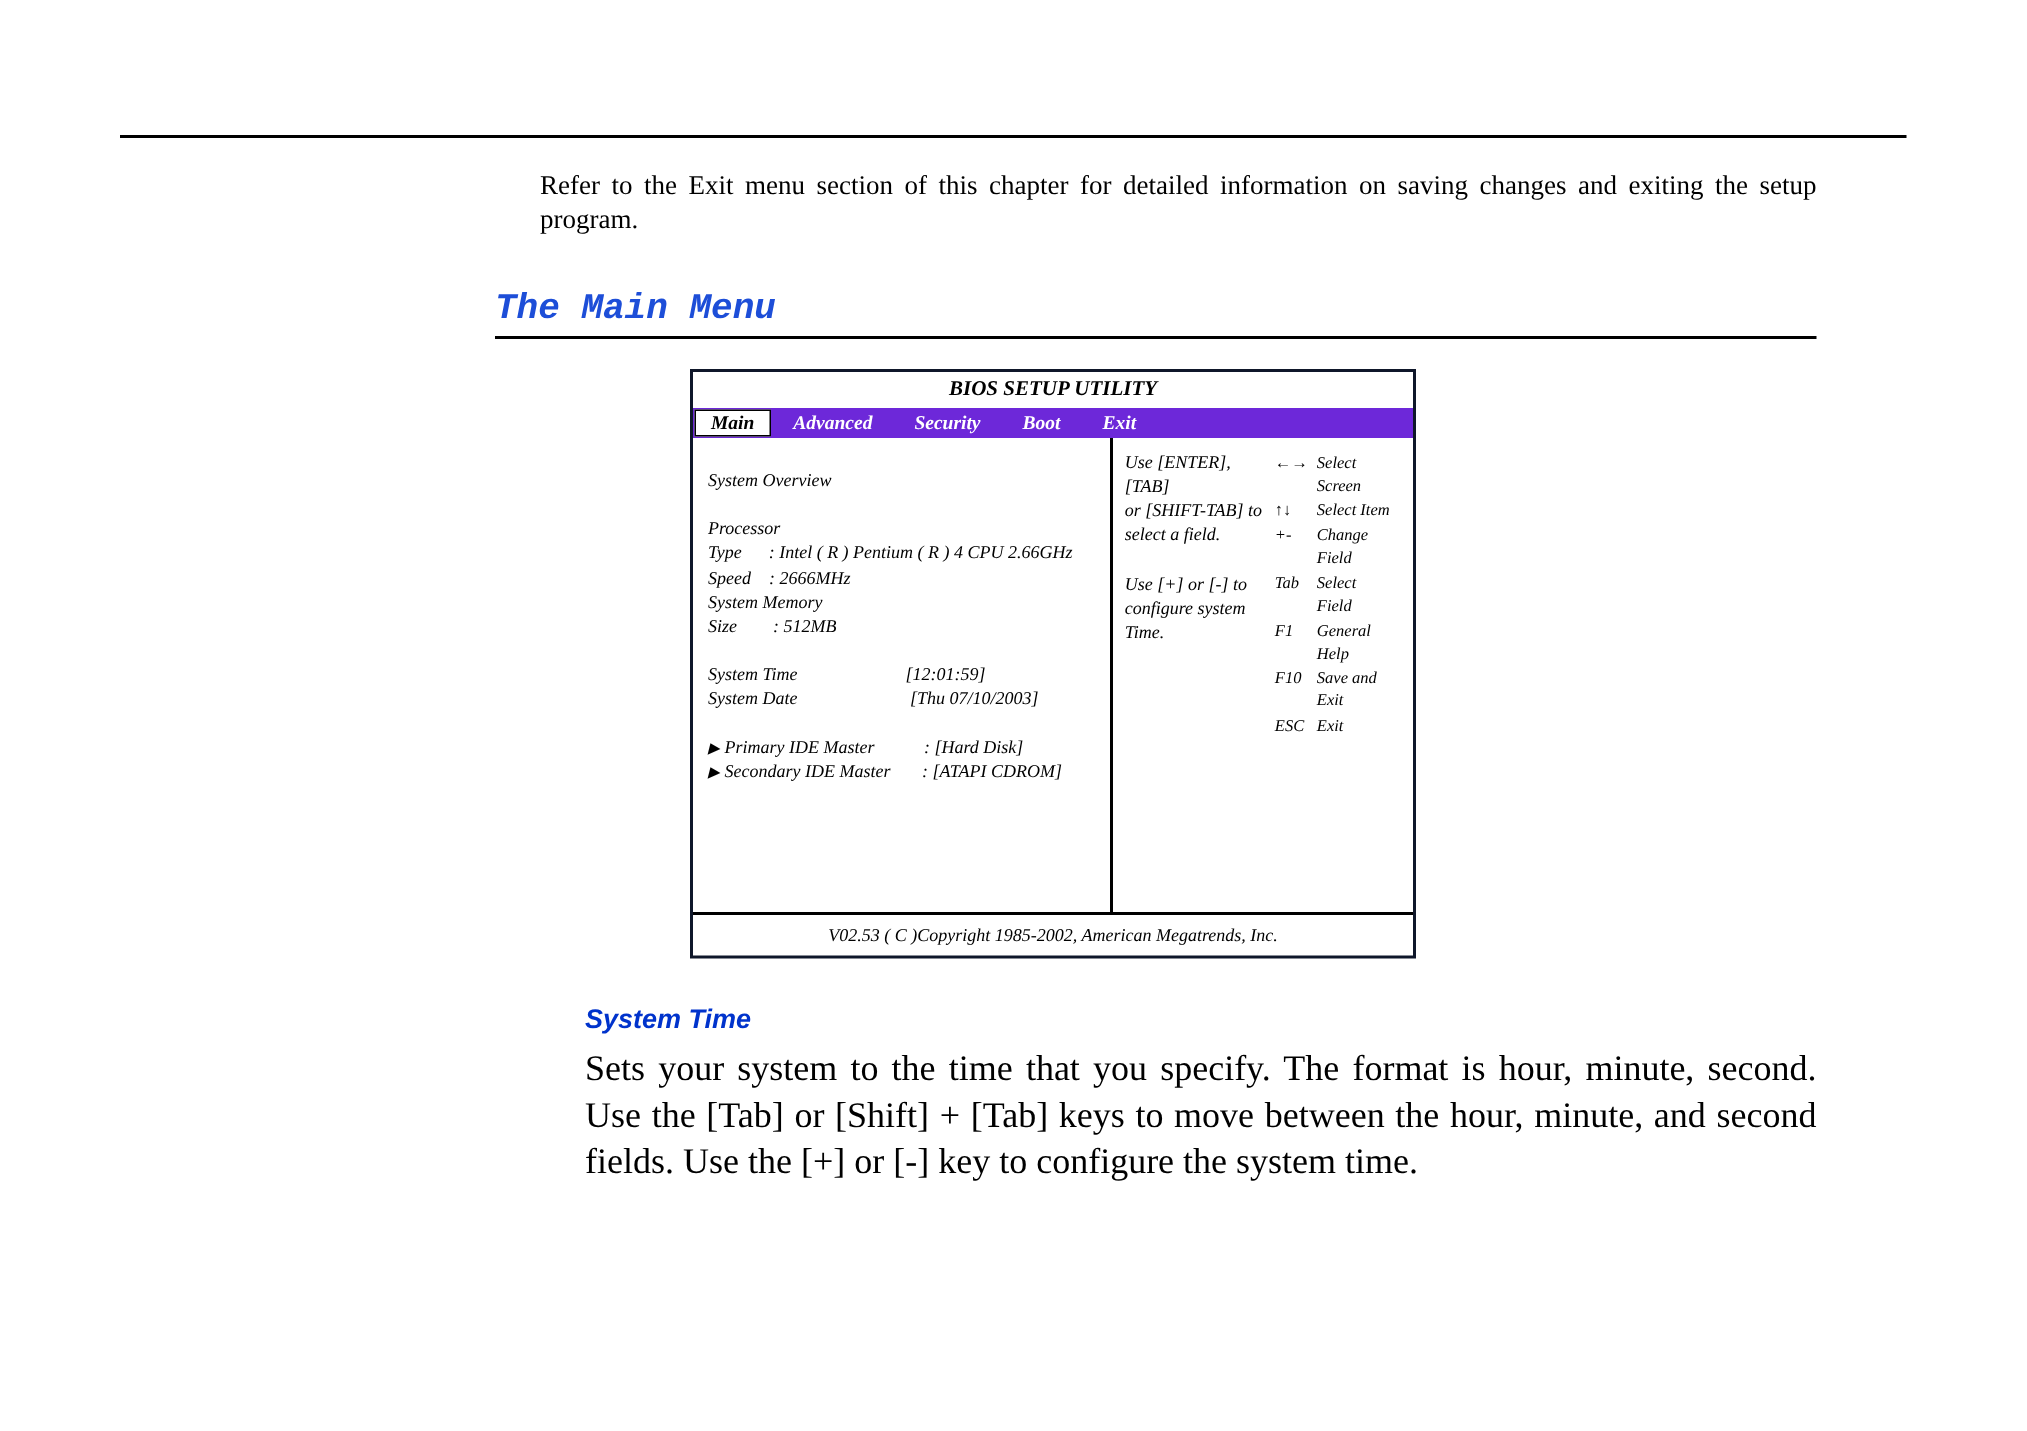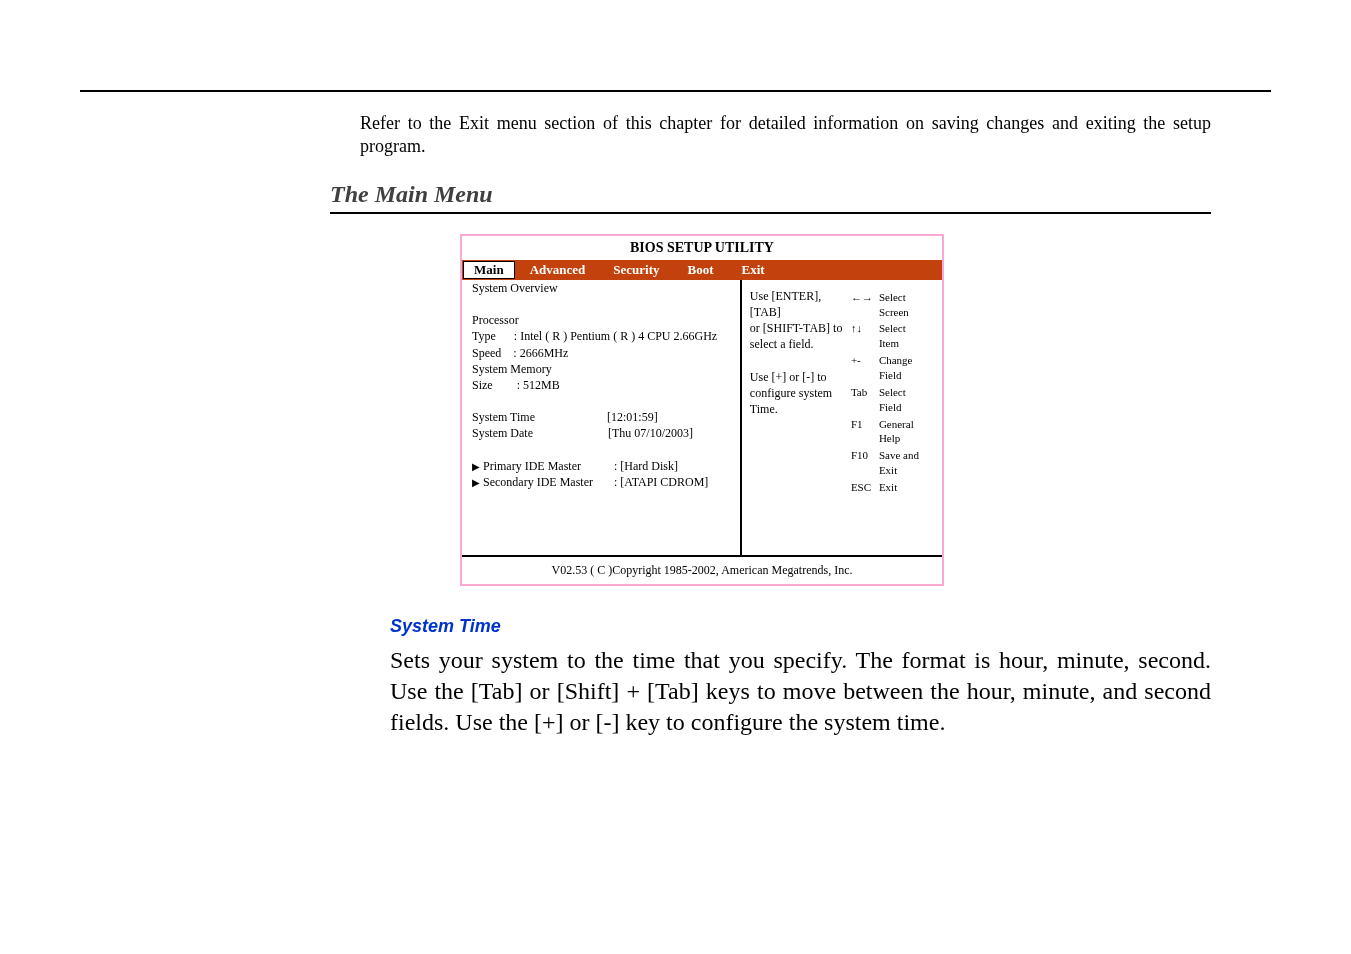--- a/index.html
+++ b/index.html
@@ -32,27 +32,27 @@
     margin-bottom: 8px;
   }
   .body-text {
     font-size: 18px;
     text-align: justify;
     line-height: 1.3;
     margin-bottom: 16px;
     margin-top: 18px;
   }
   .heading-main {
-    color: #404040;
+    color: #1d4ed8;
     font-weight: bold;
     font-style: italic;
     font-size: 24px;
-    font-family: Liberation Serif, serif;
+    font-family: Liberation Mono, monospace;
     margin-left: 250px;
-    margin-top: 22px;
+    margin-top: 34px;
     margin-bottom: 4px;
   }
   .main-rule {
     border-top: 2px solid #000;
     margin: 0 60px 20px 250px;
   }
   .heading-sub {
     color: #0033cc;
     font-weight: bold;
     font-style: italic;
@@ -65,32 +65,33 @@
   .body-sub {
     margin-left: 310px;
     margin-right: 60px;
     font-size: 24px;
     text-align: justify;
     line-height: 1.3;
   }
   .bios-box {
     width: 480px;
     margin: 10px auto 10px 380px;
-    border: 2px solid #f9a8d4;
+    border: 2px solid #0f172a;
     font-family: "Times New Roman", Times, serif;
+    font-style: italic;
   }
   .bios-title {
     text-align: center;
     font-weight: bold;
     font-size: 14px;
     padding: 4px 0;
   }
   .bios-tabs {
     display: flex;
-    background: #c2410c;
+    background: #6d28d9;
     color: #fff;
     font-weight: bold;
     font-size: 13px;
   }
   .bios-tab {
     padding: 2px 14px;
   }
   .bios-tab.active {
     background: #fff;
     color: #000;
@@ -98,21 +99,21 @@
     margin: 1px;
     padding: 0px 10px;
   }
   .bios-body {
     display: flex;
     font-size: 12px;
   }
   .bios-left {
     flex: 1.4;
     border-right: 2px solid #000;
-    padding: 0 10px;
+    padding: 20px 10px;
     white-space: pre;
     font-family: "Times New Roman", serif;
     line-height: 1.35;
   }
   .bios-right {
     flex: 1;
     padding: 8px 8px;
     line-height: 1.35;
     display: flex;
     flex-direction: row;

